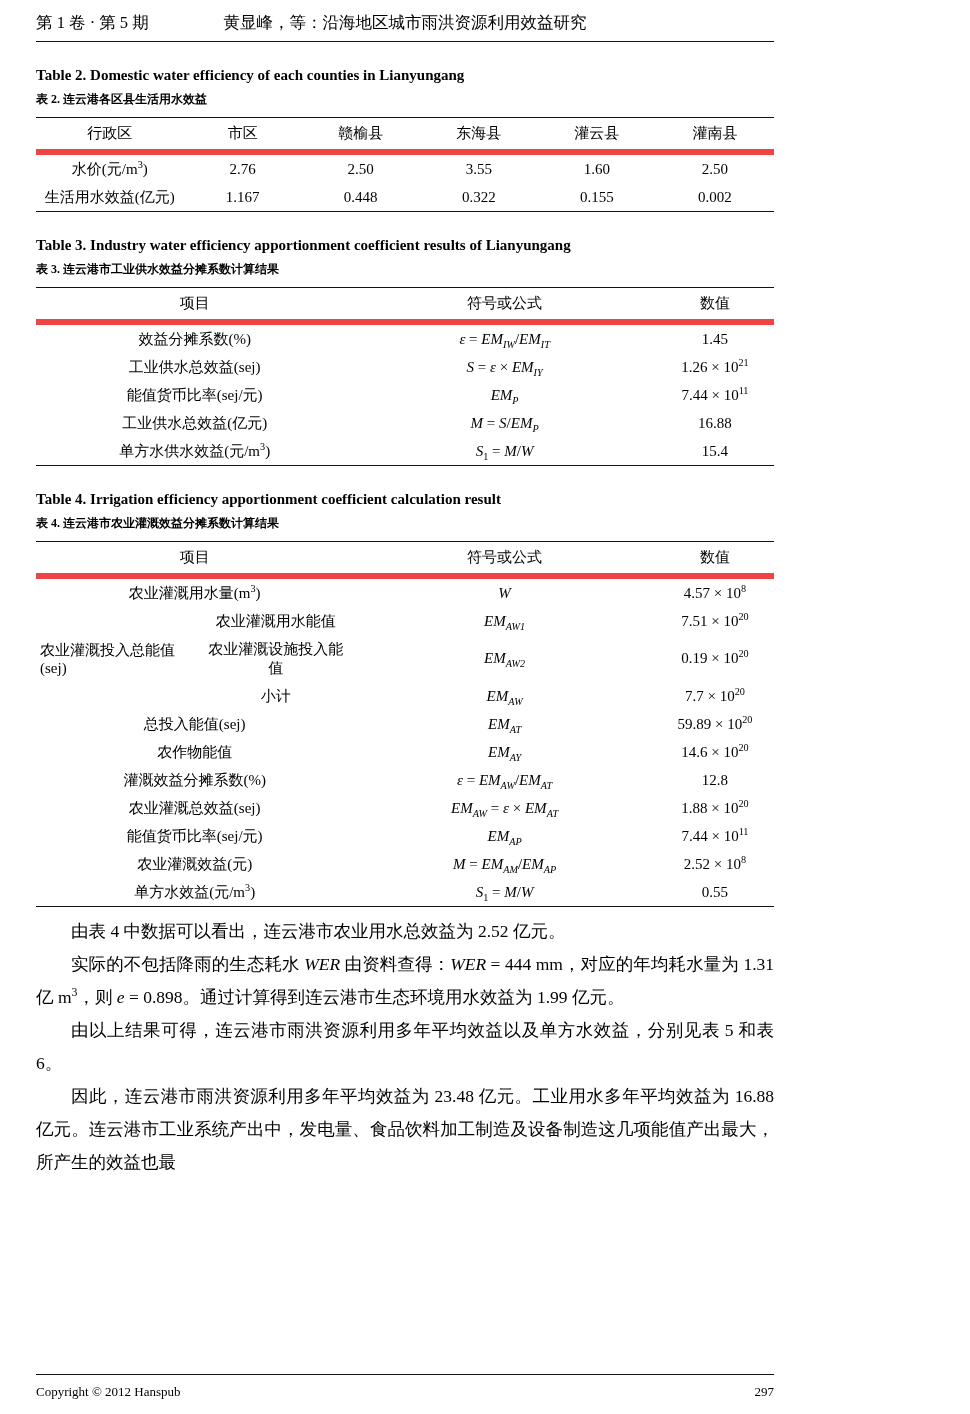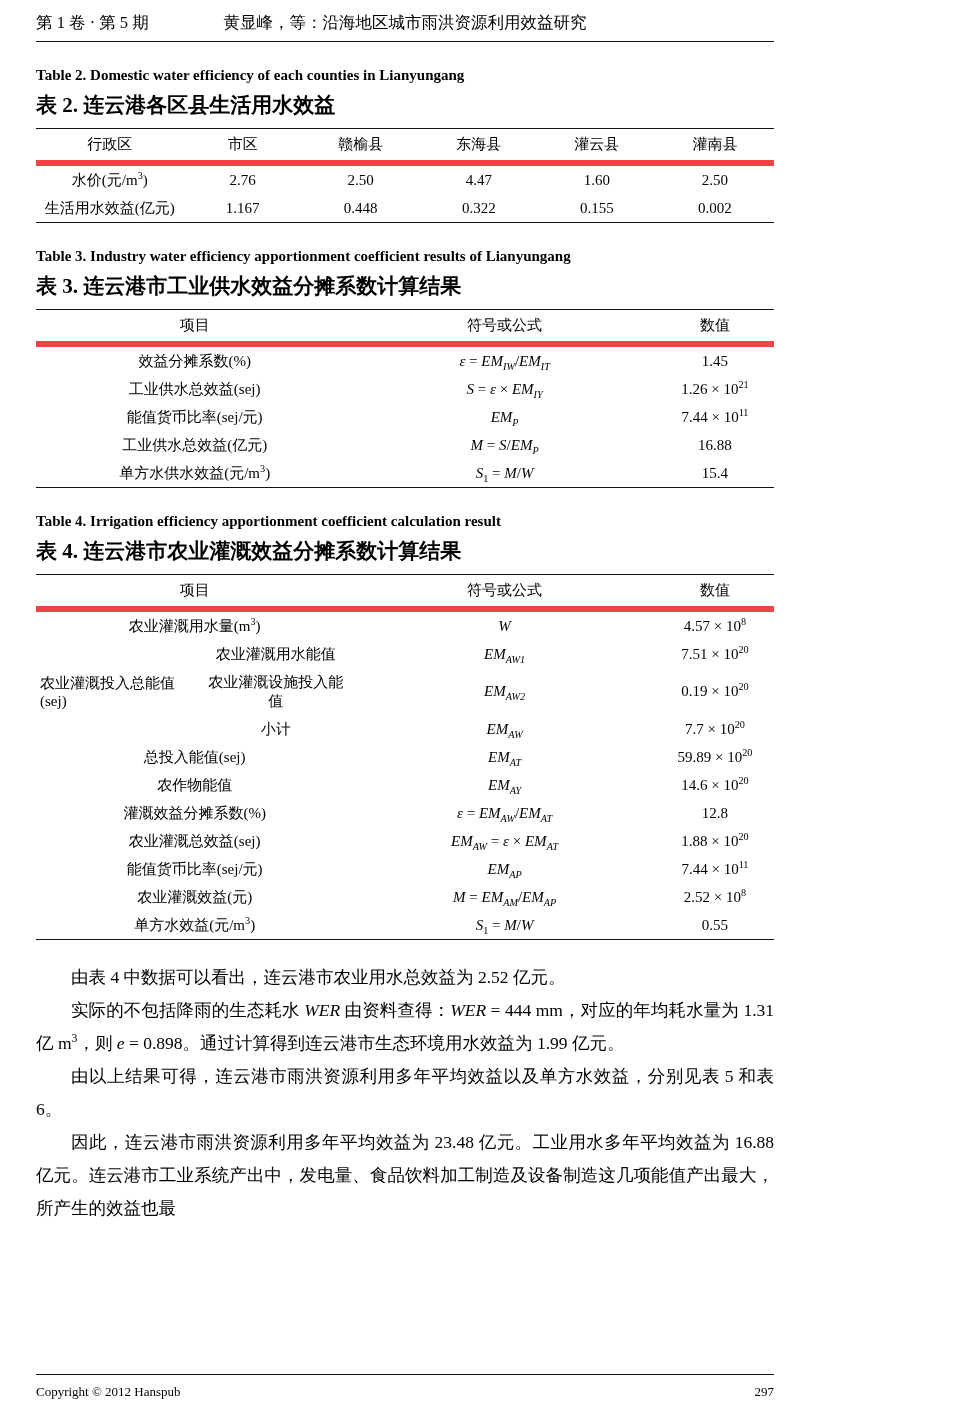--- a/index.html
+++ b/index.html
@@ -22,21 +22,21 @@
     padding: 4px 0 7px;
     border-bottom: 1.5px solid #111;
     font-size: 16.5px;
   }
   .ph-left { justify-self: start; white-space: nowrap; }
   .ph-center { justify-self: center; white-space: nowrap; }
   .ph-right { justify-self: end; }
 
   .tbl-caption { text-align: left; font-weight: bold; margin: 25px 0 9px; }
   .tbl-caption .en { font-size: 15px; margin-bottom: 7px; }
-  .tbl-caption .zh { font-size: 21px; }
+  .tbl-caption .zh { font-size: 12px; }
 
   table.data-table {
     width: 100%;
     border-collapse: collapse;
     border-top: 1.5px solid #111;
     border-bottom: 1.5px solid #111;
     font-size: 15px;
   }
   .data-table th {
     font-weight: normal;
@@ -44,21 +44,21 @@
     padding: 6px 4px;
     text-align: center;
   }
   .data-table td { padding: 4.5px 4px; text-align: center; }
   .data-table .group-label { text-align: left; padding-left: 4px; vertical-align: middle; }
   sup, sub { font-size: 68%; line-height: 0; }
   .formula i { font-family: "Liberation Serif", "DejaVu Serif", serif; }
 
   .body-cols {
     display: flex; gap: 22px;
-    margin-top: 21px;
+    margin-top: 8px;
     font-size: 17.5px; line-height: 33px;
     text-align: justify;
   }
   .body-cols .col { flex: 1; min-width: 0; }
   .body-cols p { margin: 0; }
   p.indent { text-indent: 2em; }
   .section-heading {
     font-family: "Liberation Sans", "DejaVu Sans", sans-serif;
     font-size: 20.5px; font-weight: bold;
     margin: 16px 0 13px;
@@ -104,21 +104,21 @@
         <th>东海县</th>
         <th>灌云县</th>
         <th>灌南县</th>
       </tr>
     </thead>
     <tbody>
       <tr>
         <td>水价(元/m<sup>3</sup>)</td>
         <td>2.76</td>
         <td>2.50</td>
-        <td>4.47</td>
+        <td>3.55</td>
         <td>1.60</td>
         <td>2.50</td>
       </tr>
       <tr>
         <td>生活用水效益(亿元)</td>
         <td>1.167</td>
         <td>0.448</td>
         <td>0.322</td>
         <td>0.155</td>
         <td>0.002</td>

